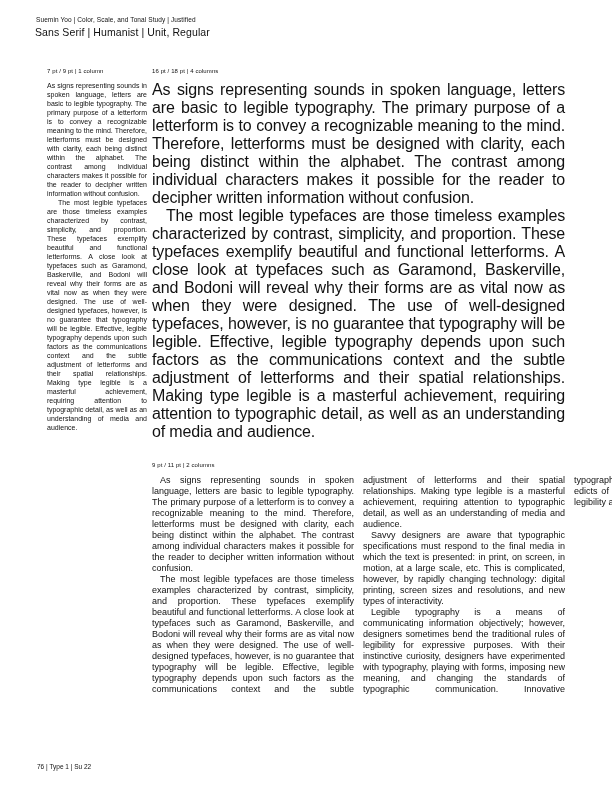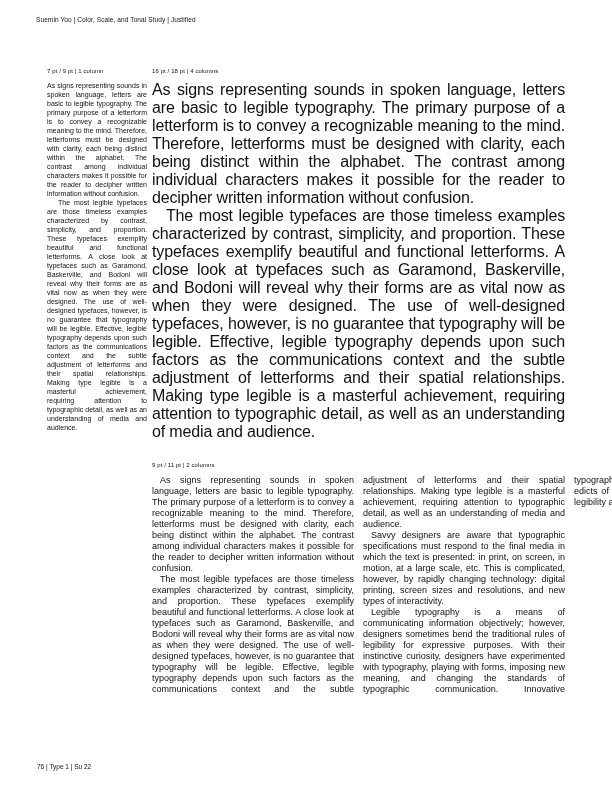--- a/index.html
+++ b/index.html
@@ -114,20 +114,21 @@
     font-weight: 500;
   }
 </style>
 </head>
 <body>
 
 <div class="page">
 
   <div class="byline">Suemin Yoo | Color, Scale, and Tonal Study | Justified</div>
 
+  <div class="page-title">Sans Serif | Humanist | Unit, Regular</div>
 
   <div class="sec-small">
     <p class="spec-label">7 pt / 9 pt | 1 column</p>
     <div class="small-text">
       <p>As signs representing sounds in spoken language, letters are basic to legible typography. The primary purpose of a letterform is to convey a recognizable meaning to the mind. Therefore, letterforms must be designed with clarity, each being distinct within the alphabet. The contrast among individual characters makes it possible for the reader to decipher written information without confusion.</p>
       <p class="indented">The most legible typefaces are those timeless examples characterized by contrast, simplicity, and proportion. These typefaces exemplify beautiful and functional letterforms. A close look at typefaces such as Garamond, Baskerville, and Bodoni will reveal why their forms are as vital now as when they were designed. The use of well-designed typefaces, however, is no guarantee that typography will be legible. Effective, legible typography depends upon such factors as the communications context and the subtle adjustment of letterforms and their spatial relationships. Making type legible is a masterful achievement, requiring attention to typographic detail, as well as an understanding of media and audience.</p>
     </div>
   </div>
 
   <div class="sec-large">

